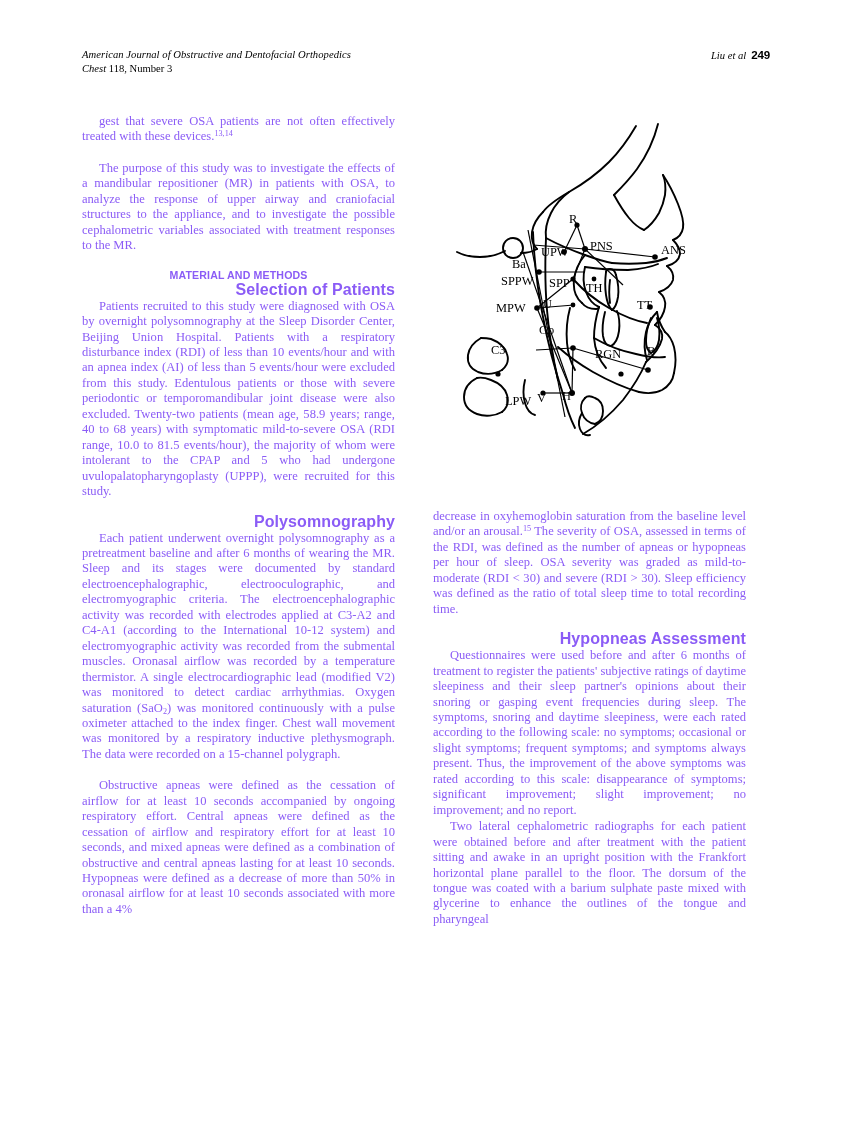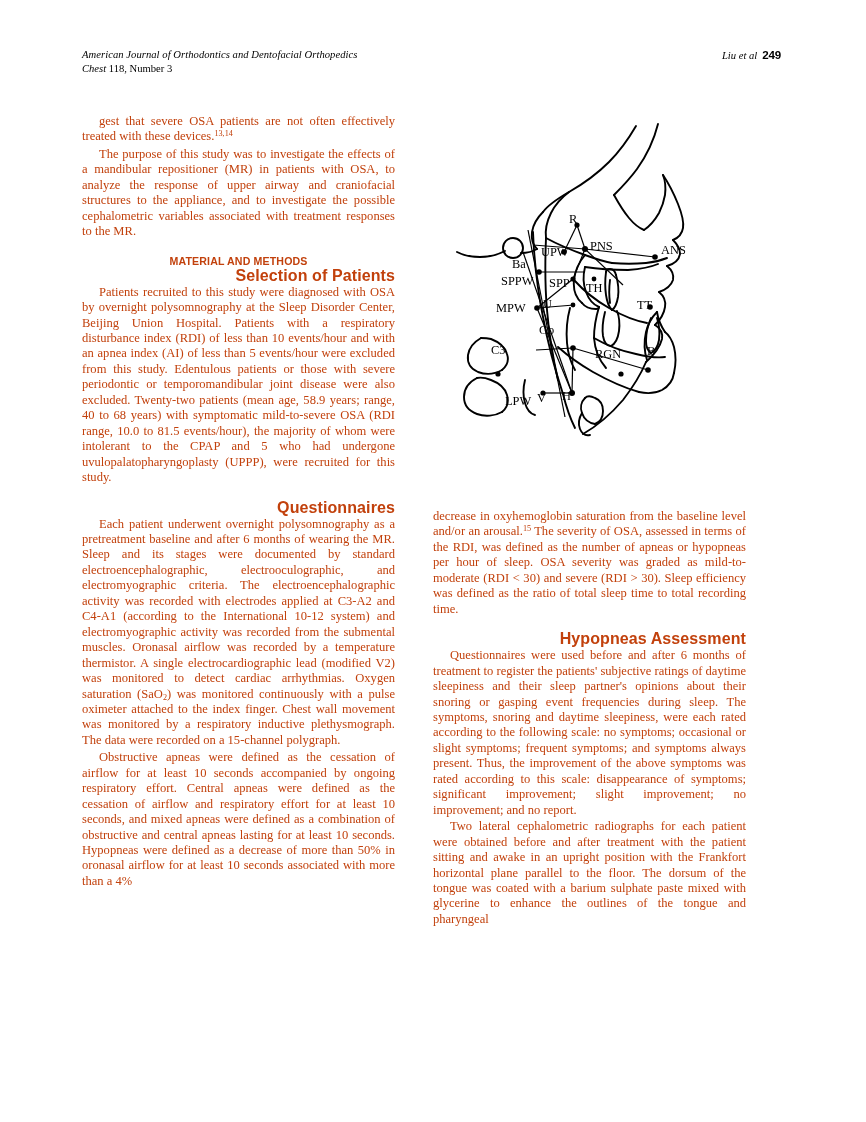--- a/index.html
+++ b/index.html
@@ -35,21 +35,21 @@
     top: 0;
     font-family: "Liberation Serif", serif;
     font-style: italic;
     font-size: 10.6px;
     line-height: 14.4px;
     letter-spacing: 0.05px;
     color: #000;
   }
   .runhead-right {
     position: absolute;
-    right: 5px;
+    right: 16px;
     top: 0;
     font-family: "Liberation Serif", serif;
     font-style: italic;
     font-size: 10.6px;
     line-height: 14.4px;
     white-space: nowrap;
   }
   .runhead-right .pageno {
     font-style: normal;
     font-weight: bold;
@@ -69,21 +69,21 @@
   .runhead-l2 .num { font-style: normal; }
 
   
   .col {
     position: absolute;
     width: 313px;
     font-size: 12.55px;
     line-height: 15.45px;
     text-align: justify;
     text-justify: inter-word;
-    color: #c2410c;
+    color: #8b5cf6;
   }
   .col-left  { left: 82px;  top: 114px; }
   .col-right { left: 433px; top: 509px; }
 
   p {
     margin: 0;
     text-indent: 17px;
     hyphens: manual;
   }
   p.noindent { text-indent: 0; }
@@ -103,21 +103,21 @@
     font-family: "Liberation Sans", sans-serif;
     font-weight: bold;
     font-size: 16px;
     line-height: 14px;
     letter-spacing: 0.1px;
     margin: 1px 0 2px 0;
     text-align: right;
     text-indent: 0;
   }
   h3.sub.spaced { margin-top: 15px; }
-  p + p { margin-top: 2px; }
+  p + p { margin-top: 16px; }
   .gap { margin-top: 1px; }
 
   sup { font-size: 8.2px; vertical-align: 4px; line-height: 0; }
   sub { font-size: 8.2px; vertical-align: -2px; line-height: 0; }
 
   
   .figure {
     position: absolute;
     left: 433px;
     top: 112px;
@@ -140,42 +140,42 @@
     text-align: justify;
   }
   .figcaption .figlabel { font-weight: bold; }
 </style>
 </head>
 <body>
 
 <div class="page">
 
   <div class="runhead">
-    <div class="runhead-left">American Journal of Orthodontics and Dentofacial Orthopedics</div>
+    <div class="runhead-left">American Journal of Obstructive and Dentofacial Orthopedics</div>
     <div class="runhead-l2">
       <span>Chest</span>
       <span class="num">118, Number 3</span>
     </div>
     <div class="runhead-right">
       <span>Liu et al</span><span class="pageno">249</span>
     </div>
   </div>
 
   <div class="col col-left">
 
     <p><span>gest that severe OSA patients are not often effectively treated with these devices.</span><sup>13,14</sup></p>
 
     <p>The purpose of this study was to investigate the effects of a mandibular repositioner (MR) in patients with OSA, to analyze the response of upper airway and craniofacial structures to the appliance, and to investigate the possible cephalometric variables associated with treatment responses to the MR.</p>
 
     <h2 class="sec">MATERIAL AND METHODS</h2>
     <h3 class="sub">Selection of Patients</h3>
 
     <p class="gap">Patients recruited to this study were diagnosed with OSA by overnight polysomnography at the Sleep Disorder Center, Beijing Union Hospital. Patients with a respiratory disturbance index (RDI) of less than 10 events/hour and with an apnea index (AI) of less than 5 events/hour were excluded from this study. Edentulous patients or those with severe periodontic or temporomandibular joint disease were also excluded. Twenty-two patients (mean age, 58.9 years; range, 40 to 68 years) with symptomatic mild-to-severe OSA (RDI range, 10.0 to 81.5 events/hour), the majority of whom were intolerant to the CPAP and 5 who had undergone uvulopalatopharyngoplasty (UPPP), were recruited for this study.</p>
 
-    <h3 class="sub spaced">Questionnaires</h3>
+    <h3 class="sub spaced">Polysomnography</h3>
 
     <p class="gap"><span>Each patient underwent overnight polysomnography as a pretreatment baseline and after 6 months of wearing the MR. Sleep and its stages were documented by standard electroencephalographic, electrooculographic, and electromyographic criteria. The electroencephalographic activity was recorded with electrodes applied at C3-A2 and C4-A1 (according to the International 10-12 system) and electromyographic activity was recorded from the submental muscles. Oronasal airflow was recorded by a temperature thermistor. A single electrocardiographic lead (modified V2) was monitored to detect cardiac arrhythmias. Oxygen saturation (SaO</span><sub>2</sub><span>) was monitored continuously with a pulse oximeter  attached to the index finger. Chest wall movement was monitored by a respiratory inductive plethysmograph. The data were recorded on a 15-channel polygraph.</span></p>
 
     <p>Obstructive apneas were defined as the cessation of airflow for at least 10 seconds accompanied by ongoing respiratory effort. Central apneas were defined as the cessation of airflow and respiratory effort for at least 10 seconds, and mixed apneas were defined as a combination of obstructive and central apneas lasting for at least 10 seconds. Hypopneas were defined as a decrease of more than 50% in oronasal airflow for at least 10 seconds associated with more than a 4%</p>
   </div>
 
   <div class="figure">
     <div class="figure-art">
       <svg width="313" height="330" viewBox="0 0 313 330" xmlns="http://www.w3.org/2000/svg">
         <g fill="none" stroke="#000" stroke-width="1.9" stroke-linecap="round" stroke-linejoin="round">

